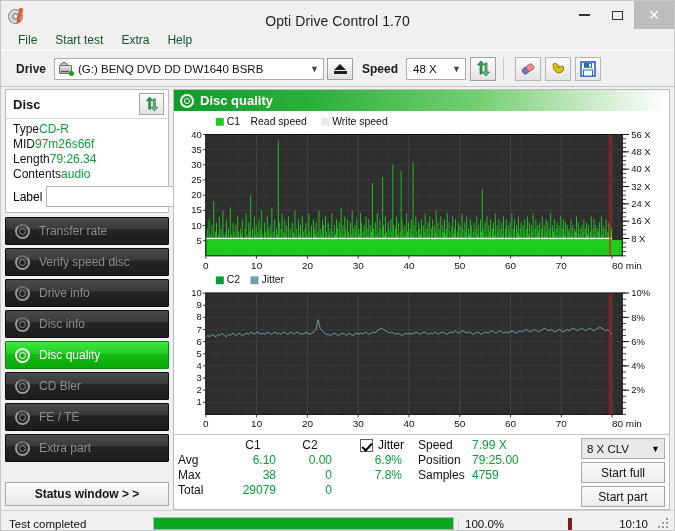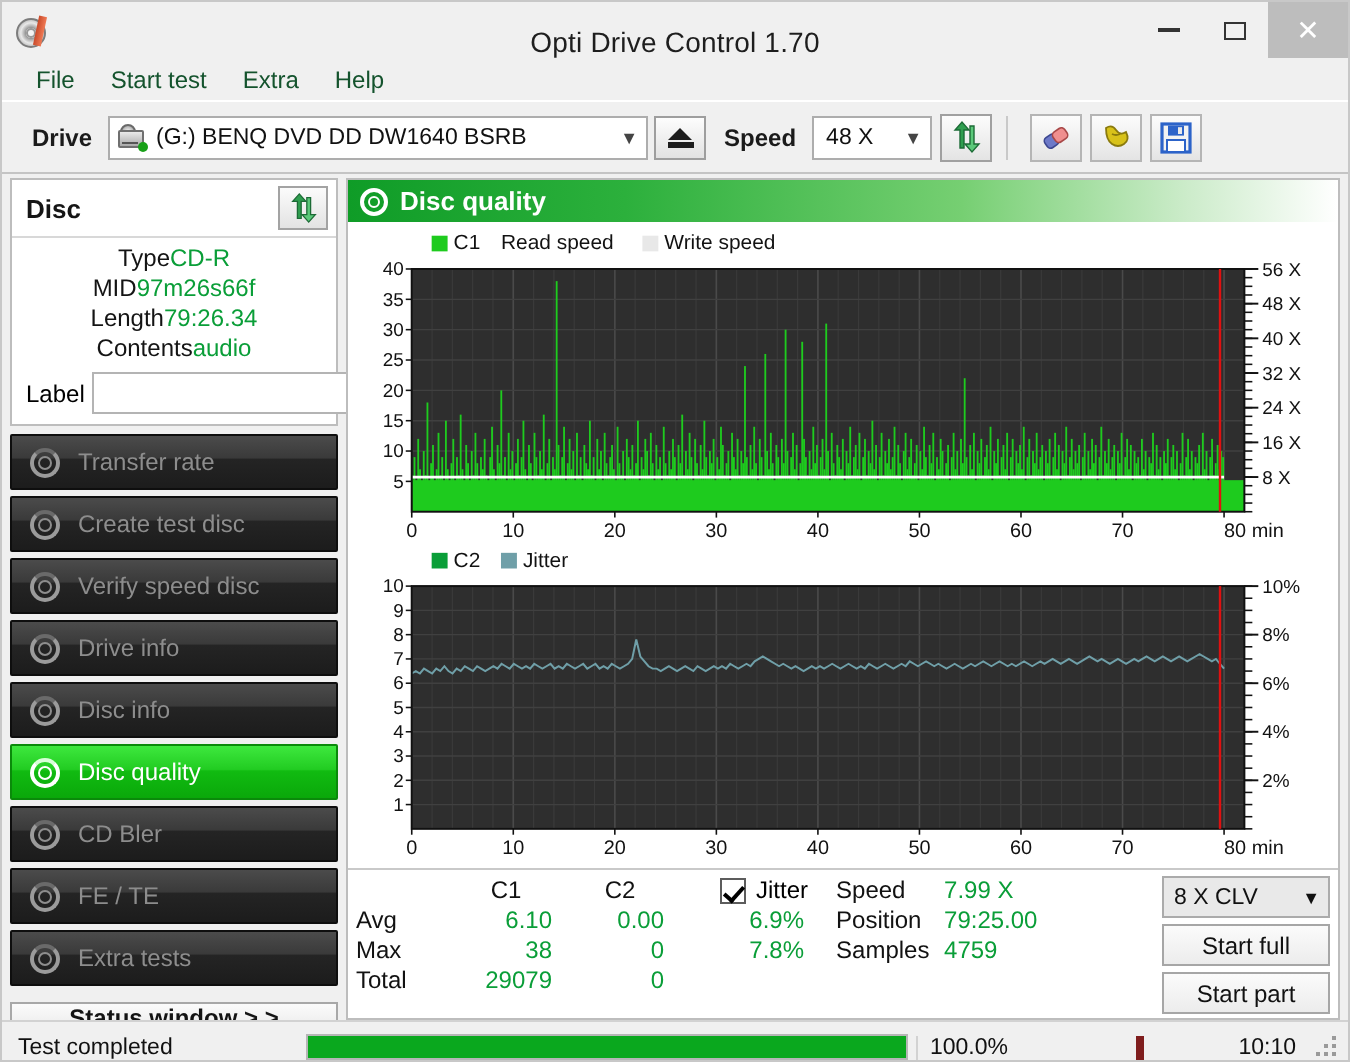--- a/index.html
+++ b/index.html
@@ -144,21 +144,21 @@
     border-bottom: 1px solid #d8d8d8;
   }
   .disc-head .t { font-weight: bold; font-size: 13px; color: #151515; }
   .refresh-btn {
     width: 25px; height: 22px;
     background: linear-gradient(180deg,#fbfbfb,#e3e3e3);
     border: 1px solid #a3a3a3;
     display: flex; align-items: center; justify-content: center;
   }
   .disc-rows { padding: 3px 7px 4px 7px; }
-  .drow { display: flex; justify-content: center; line-height: 15px; font-size: 12px; }
+  .drow { display: flex; justify-content: flex-start; line-height: 15px; font-size: 12px; }
   .drow .k { color: #141414; }
   .drow .v { color: #0a9e38; }
   .label-row { display: flex; align-items: center; gap: 4px; margin-top: 3px; }
   .label-input {
     flex: 1; height: 21px; background: #fff; border: 1px solid #b4b4b4;
   }
   .cd-btn {
     width: 26px; height: 23px;
     background: linear-gradient(180deg,#fbfbfb,#e3e3e3);
     border: 1px solid #a3a3a3;
@@ -422,27 +422,20 @@
               <span class="ring"></span>
               <span class="ring2"></span>
             </span>
           <span>Transfer rate</span>
         </div>
         <div class="navbtn">
           <span class="nav-ico">
               <span class="ring"></span>
               <span class="ring2"></span>
             </span>
-          <span>Create test disc</span>
-        </div>
-        <div class="navbtn">
-          <span class="nav-ico">
-              <span class="ring"></span>
-              <span class="ring2"></span>
-            </span>
           <span>Verify speed disc</span>
         </div>
         <div class="navbtn">
           <span class="nav-ico">
               <span class="ring"></span>
               <span class="ring2"></span>
             </span>
           <span>Drive info</span>
         </div>
         <div class="navbtn">
@@ -471,21 +464,21 @@
               <span class="ring"></span>
               <span class="ring2"></span>
             </span>
           <span>FE / TE</span>
         </div>
         <div class="navbtn">
           <span class="nav-ico">
               <span class="ring"></span>
               <span class="ring2"></span>
             </span>
-          <span>Extra tests</span>
+          <span>Extra part</span>
         </div>
       </div>
       <div class="nav-spacer"></div>
       <div class="status-btn">Status window &gt; &gt;</div>
       <div style="height:4px"></div>
     </div>
 
     <div class="right">
       <div class="dq-head">
         <span class="dq-ico">

